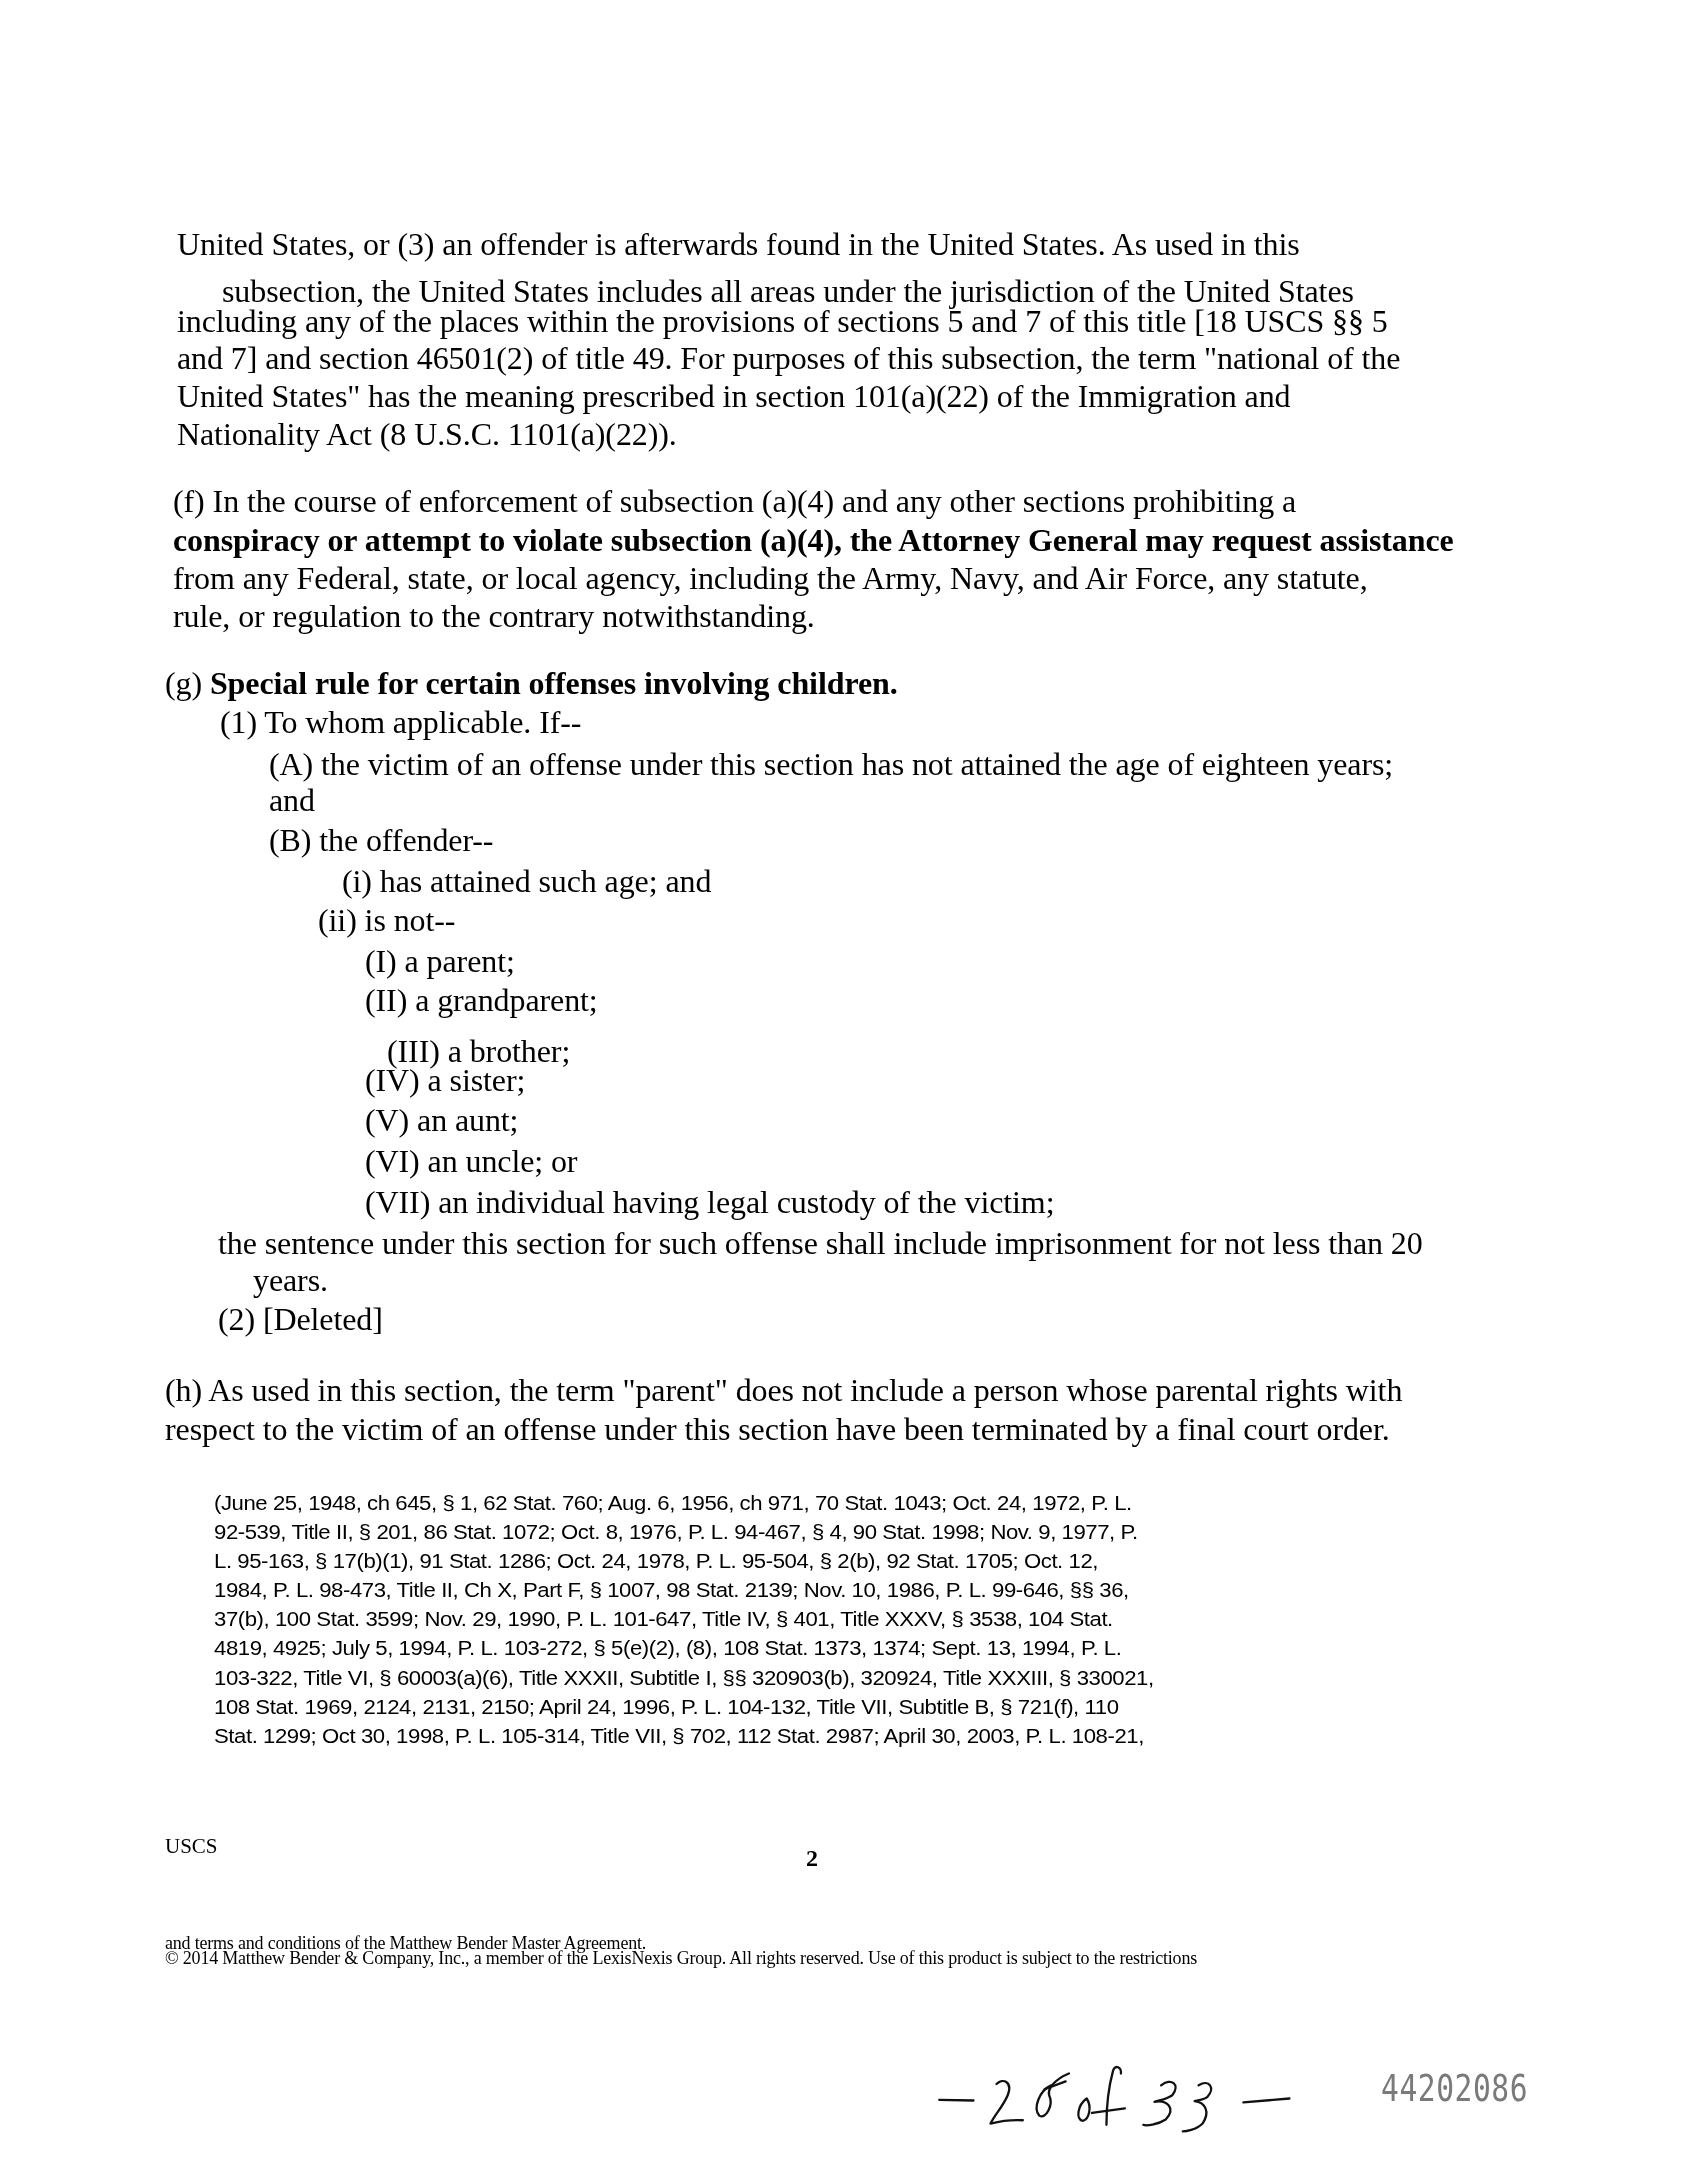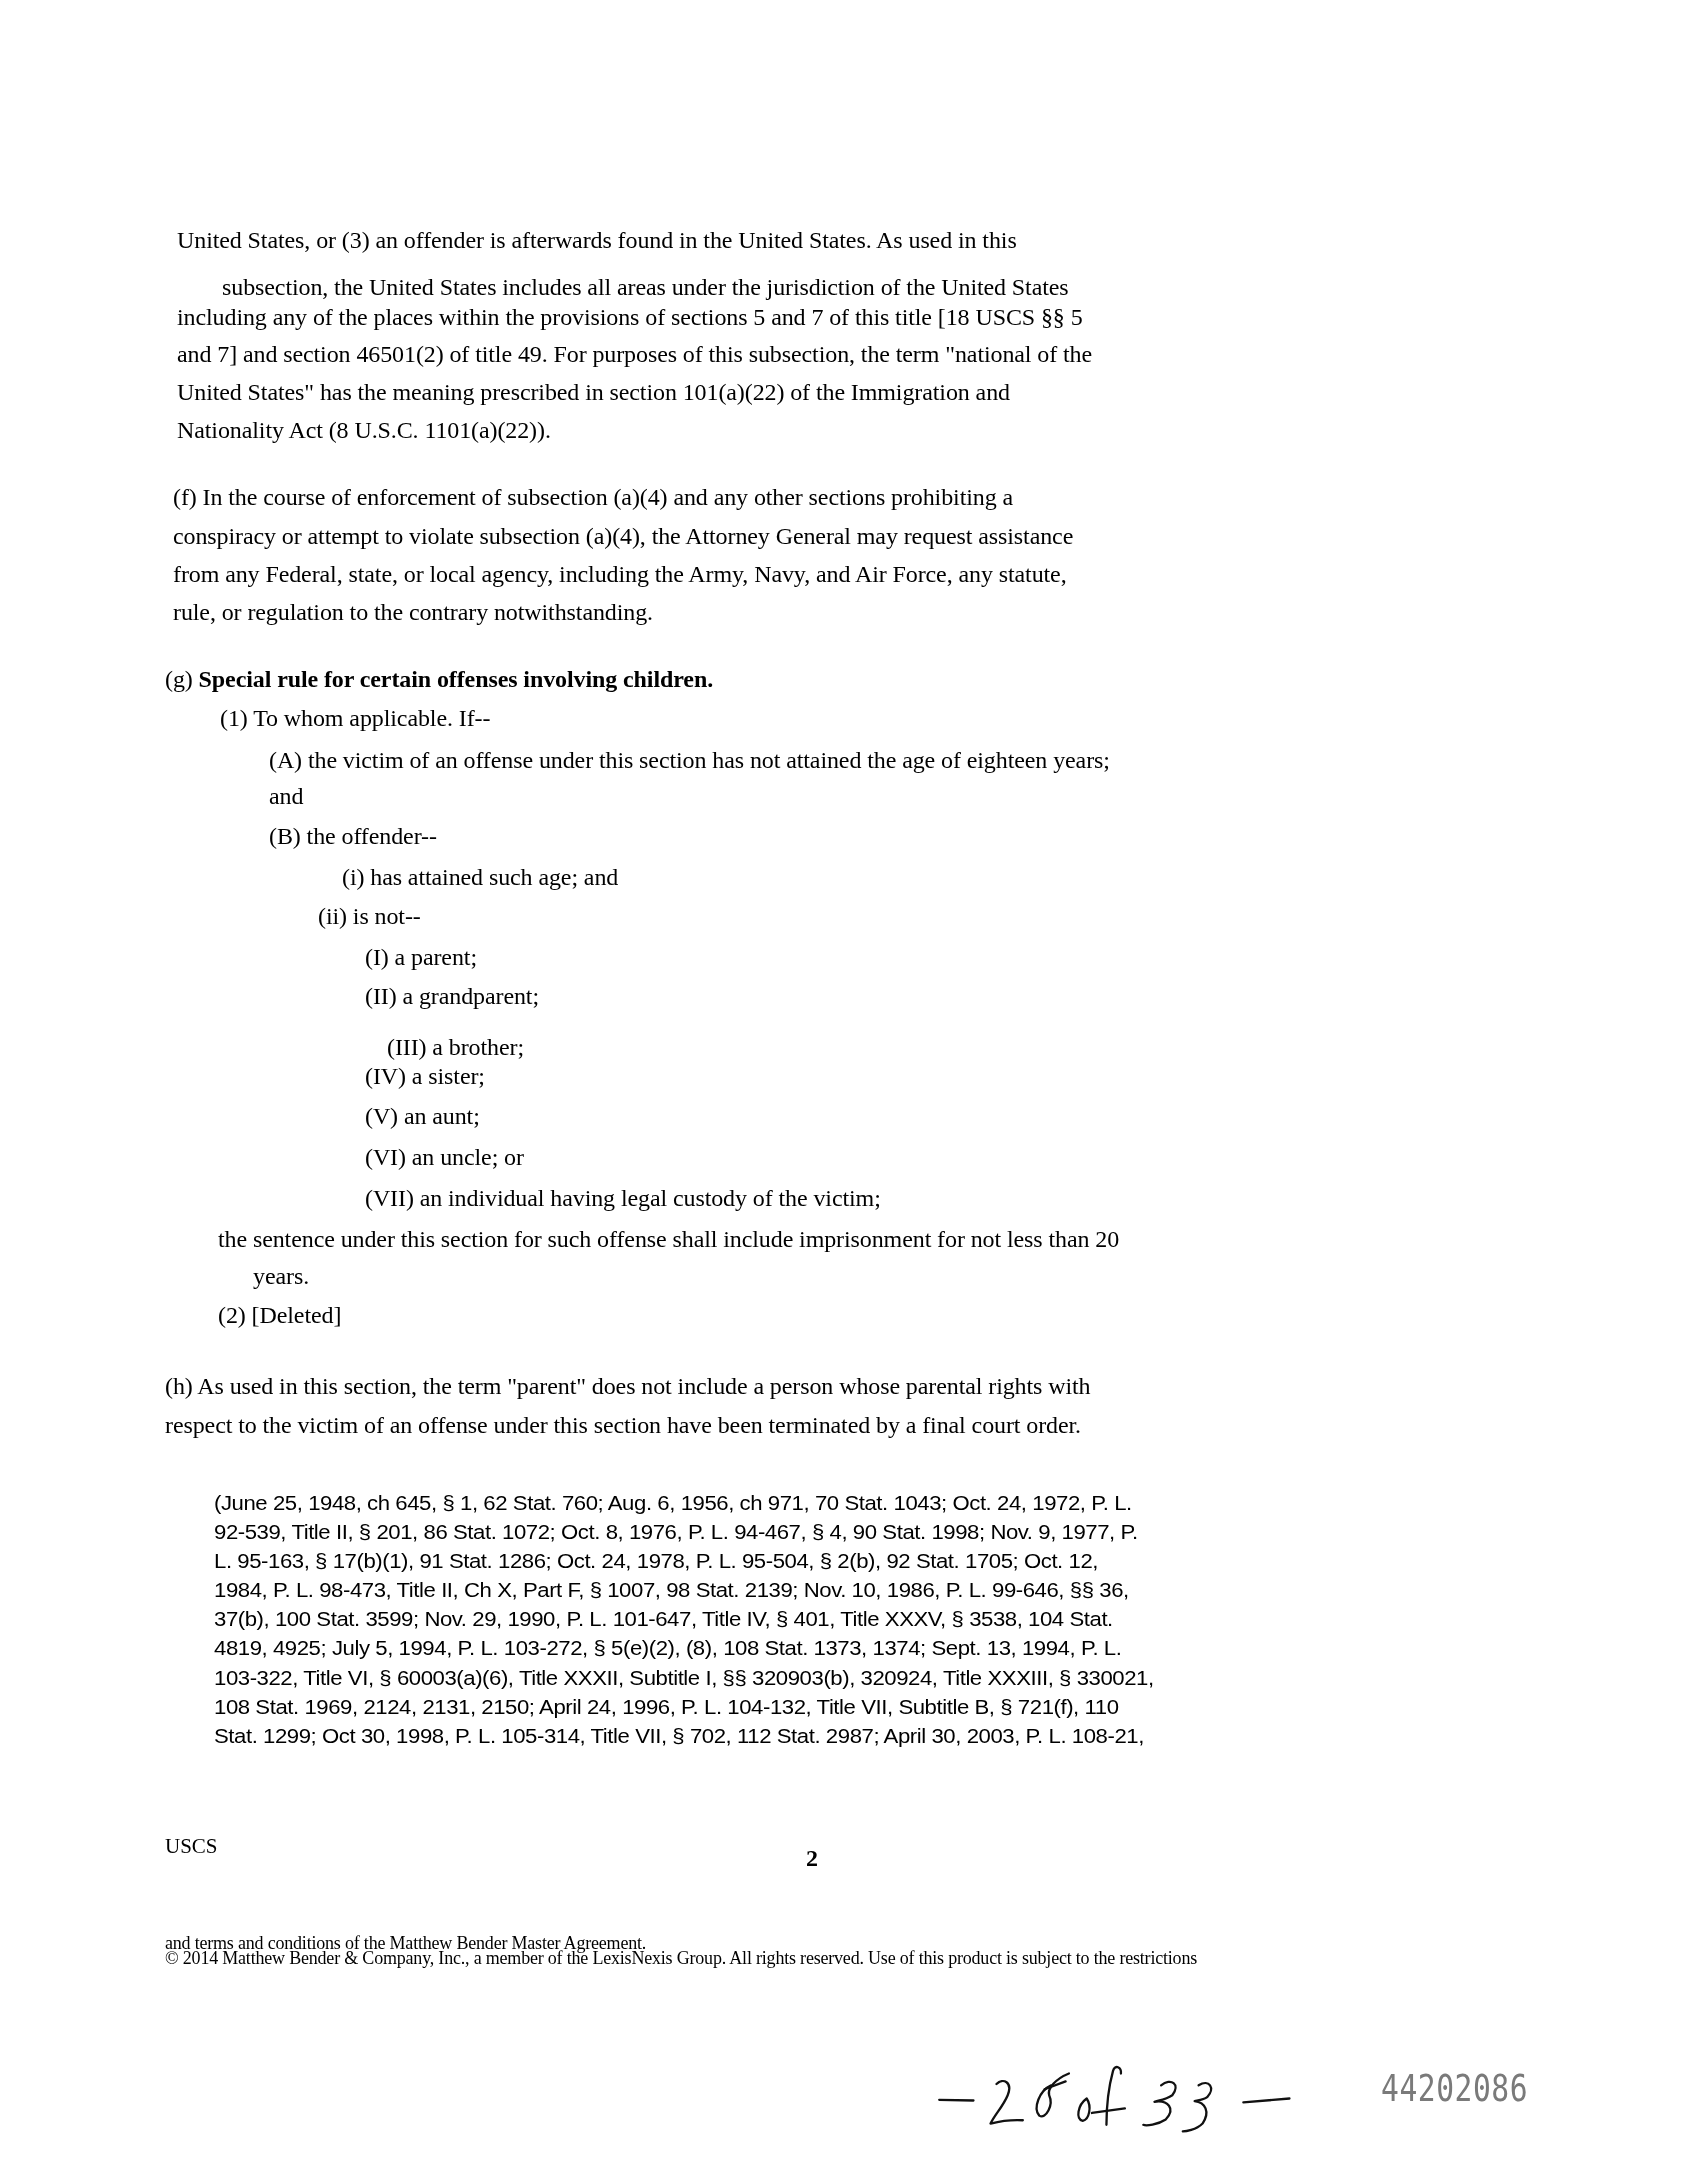--- a/index.html
+++ b/index.html
@@ -11,21 +11,21 @@
       width: 1688px;
       height: 2183px;
       position: relative;
       overflow: hidden;
       color: #000000;
       font-family: "Liberation Serif", "DejaVu Serif", serif;
     }
     .ln {
       position: absolute;
       white-space: nowrap;
-      font-size: 24px;
+      font-size: 32px;
       line-height: 1;
       letter-spacing: -0.1px;
       text-align: right;
     }
     .bold { font-weight: bold; }
     .cite {
       position: absolute;
       white-space: nowrap;
       font-family: "Liberation Sans", "DejaVu Sans", sans-serif;
       font-size: 20.5px;
@@ -80,21 +80,21 @@
   <div class="ln" style="left:177px;top:228px;">United States, or (3) an offender is afterwards found in the United States. As used in this</div>
   <div class="ln" style="left:177px;top:275px;margin-left:45px;">subsection, the United States includes all areas under the jurisdiction of the United States</div>
   <div class="ln" style="left:177px;top:305px;">including any of the places within the provisions of sections 5 and 7 of this title [18 USCS §§ 5</div>
   <div class="ln" style="left:177px;top:342px;">and 7] and section 46501(2) of title 49.  For purposes of this subsection, the term "national of the</div>
   <div class="ln" style="left:177px;top:380px;">United States" has the meaning prescribed in section 101(a)(22) of the Immigration and</div>
   <div class="ln" style="left:177px;top:418px;">Nationality Act (8 U.S.C. 1101(a)(22)).</div>
 </div>
 
 <div>
   <div class="ln" style="left:173px;top:485px;">(f) In the course of enforcement of subsection (a)(4) and any other sections prohibiting a</div>
-  <div class="ln" style="left:173px;top:524px;">conspiracy or attempt to violate subsection (a)(4), the Attorney General may request assistance</div>
+  <div class="ln" style="left:173px;top:524px;font-weight:bold;">conspiracy or attempt to violate subsection (a)(4), the Attorney General may request assistance</div>
   <div class="ln" style="left:173px;top:562px;">from any Federal, state, or local agency, including the Army, Navy, and Air Force, any statute,</div>
   <div class="ln" style="left:173px;top:600px;">rule, or regulation to the contrary notwithstanding.</div>
 </div>
 
 <div>
   <div class="ln" style="left:165px;top:667px;">
     <span>(g) </span><span class="bold">Special rule for certain offenses involving children.</span>
   </div>
   <div class="ln" style="left:220px;top:706px;">(1) To whom applicable. If--</div>
   <div class="ln" style="left:269px;top:748px;">(A) the victim of an offense under this section has not attained the age of eighteen years;</div>

